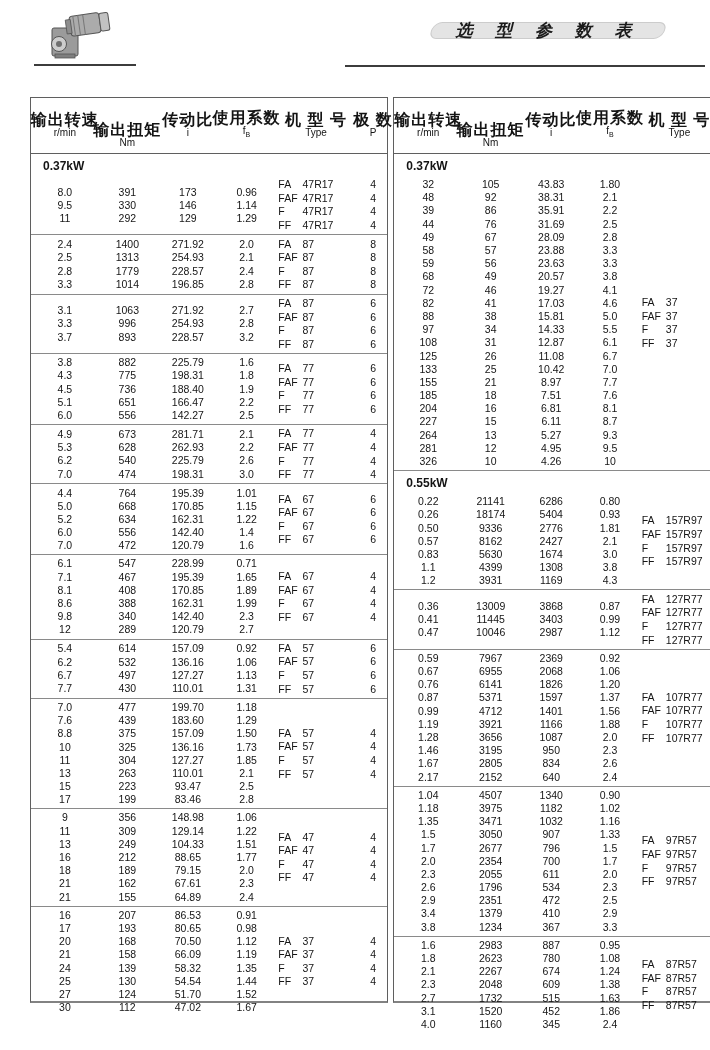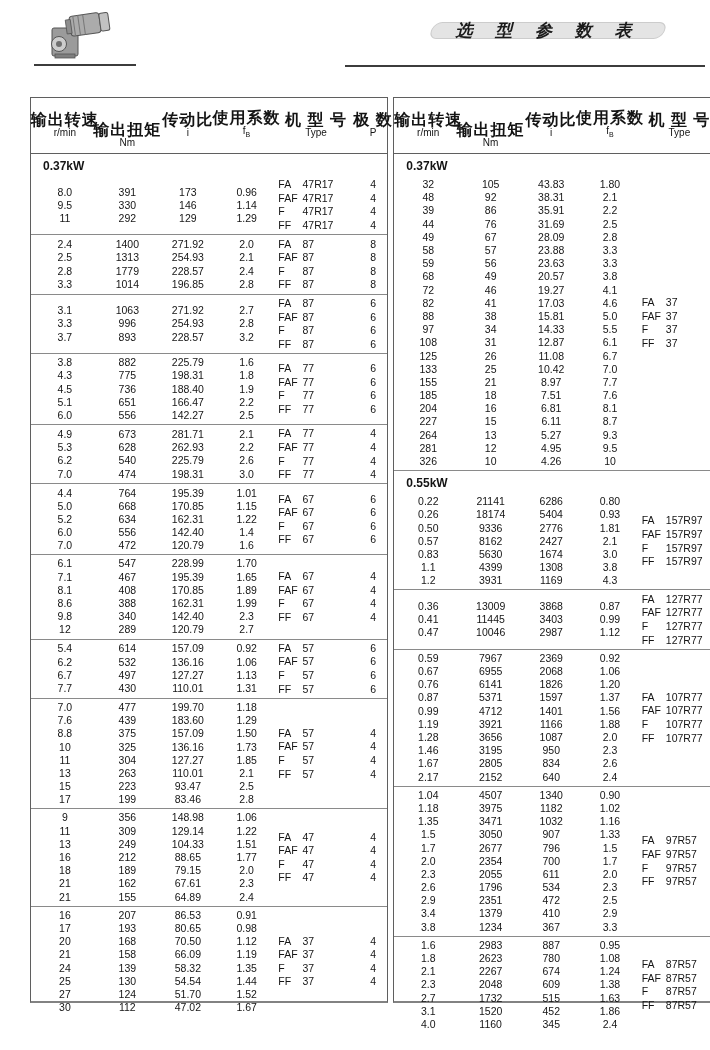--- a/index.html
+++ b/index.html
@@ -440,21 +440,21 @@
               <div class="mpoles">6</div>
             </div>
           </div>
         </div>
         <div class="group">
           <div class="rows">
             <div class="row">
               <div class="cell c0">6.1</div>
               <div class="cell c1">547</div>
               <div class="cell c2">228.99</div>
-              <div class="cell c3">1.70</div>
+              <div class="cell c3">0.71</div>
             </div>
             <div class="row">
               <div class="cell c0">7.1</div>
               <div class="cell c1">467</div>
               <div class="cell c2">195.39</div>
               <div class="cell c3">1.65</div>
             </div>
             <div class="row">
               <div class="cell c0">8.1</div>
               <div class="cell c1">408</div>

